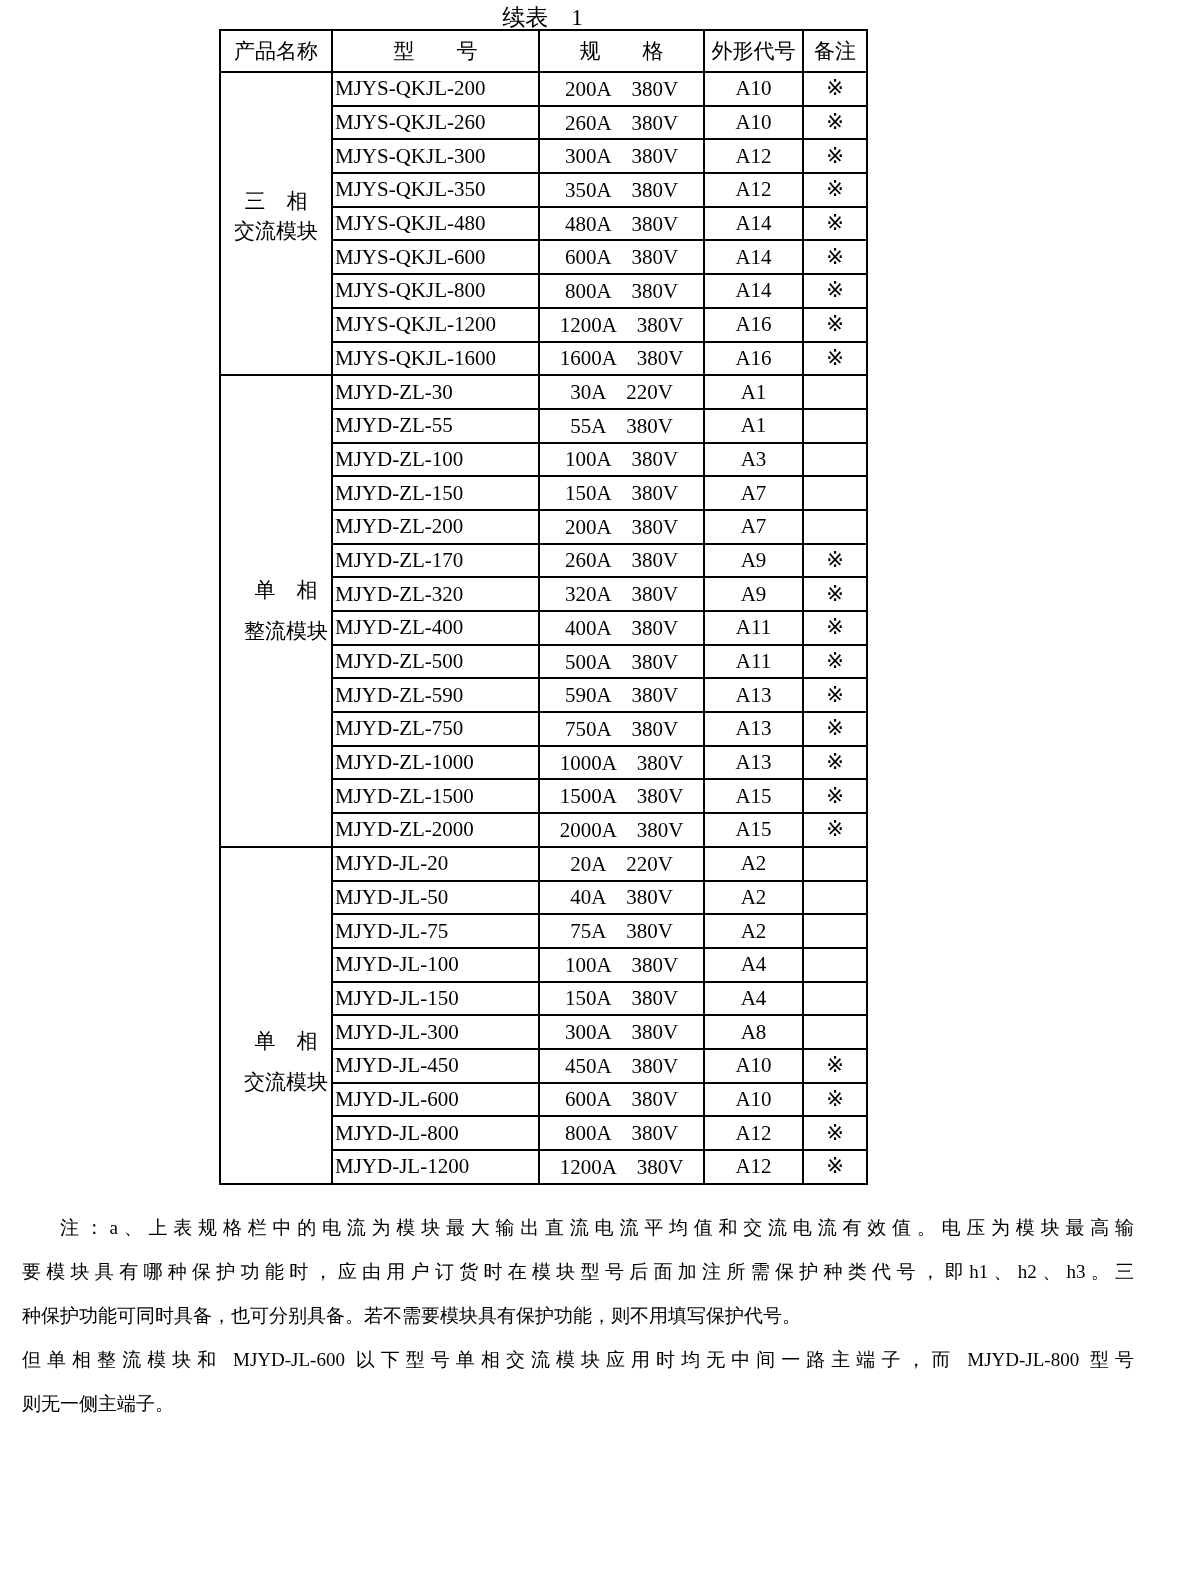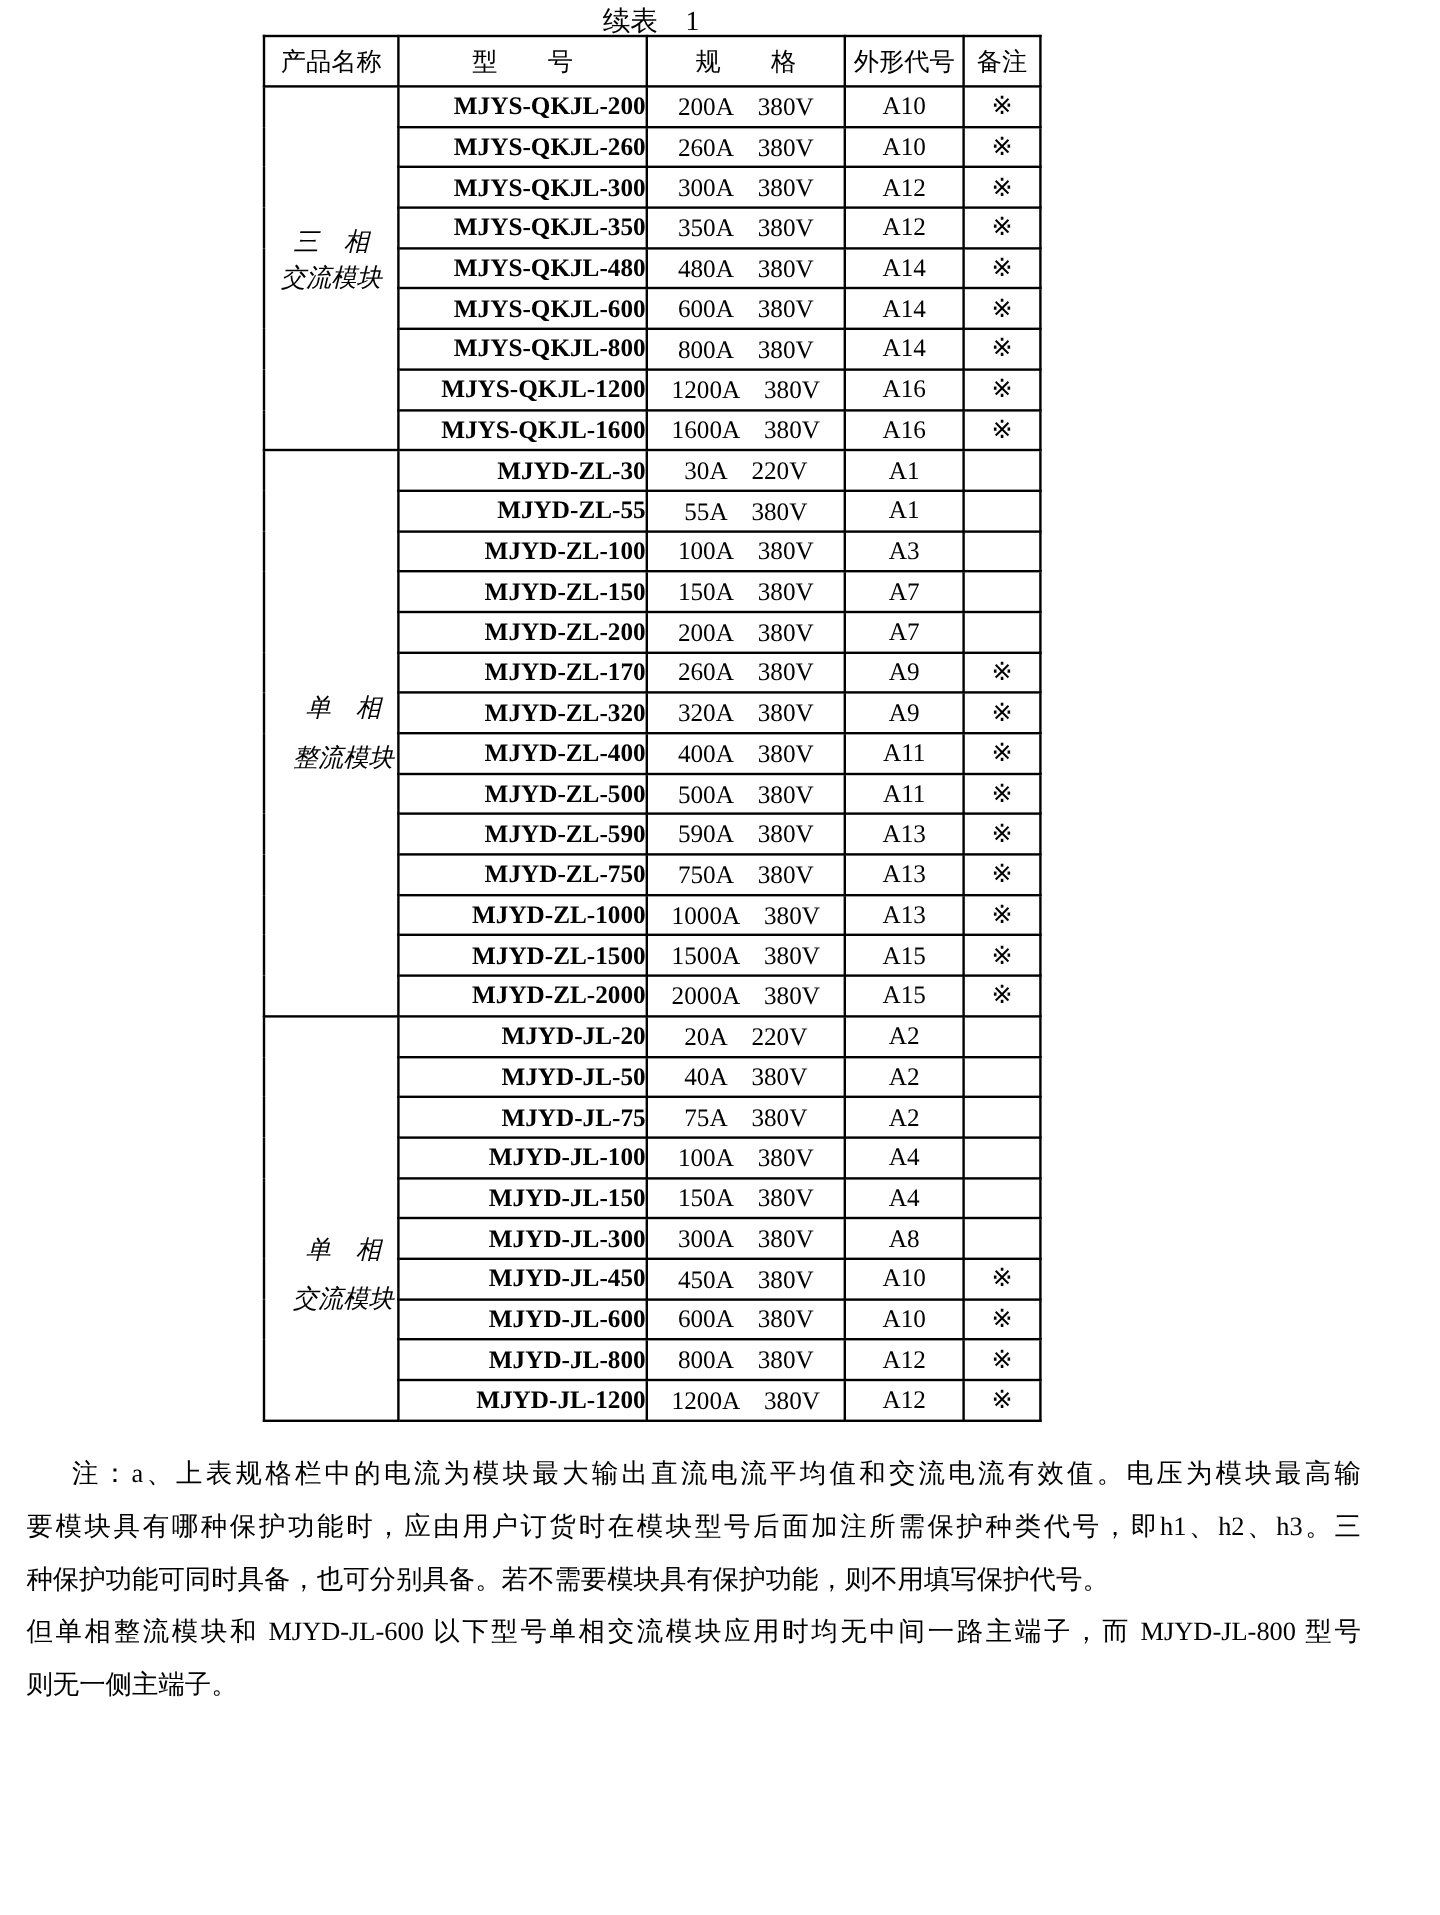--- a/index.html
+++ b/index.html
@@ -20,29 +20,29 @@
   table.spec col.c2{width:207px}
   table.spec col.c3{width:165px}
   table.spec col.c4{width:99px}
   table.spec col.c5{width:64px}
   .spec th,.spec td{
     border:2px solid #000;padding:0;font-size:21px;font-weight:normal;
     text-align:center;vertical-align:middle;white-space:pre;
   }
   .spec thead tr{height:42px;border-radius:13px;}
   .spec tbody tr{height:33.7px;}
-  .spec td.model{text-align:right;padding-left:2px;font-weight:bold;}
-  .spec td.group-cell{vertical-align:middle;font-style:italic;}
+  .spec td.model{text-align:left;padding-left:2px;}
+  .spec td.group-cell{vertical-align:middle;}
   .group-cell .glabel{display:block;}
   .g1 .gline{line-height:30px;}
   .g2 .gline,.g3 .gline{line-height:41px;padding-left:20px;}
   .g1 .glabel{transform:translateY(-8px);}
   .g3 .glabel{transform:translateY(47px);}
   .notes{position:absolute;left:22px;top:1206px;width:1112px;}
-  .note-line{font-size:22px;line-height:44px;text-align:left;}
+  .note-line{font-size:19px;line-height:44px;text-align:left;}
   .note-line.justify{text-align:justify;text-align-last:justify;}
   .note-line.first{text-indent:38px;}
 </style>
 </head>
 <body>
 
 <div class="page-title">续表　1</div>
 
 <table class="spec">
   <colgroup>

